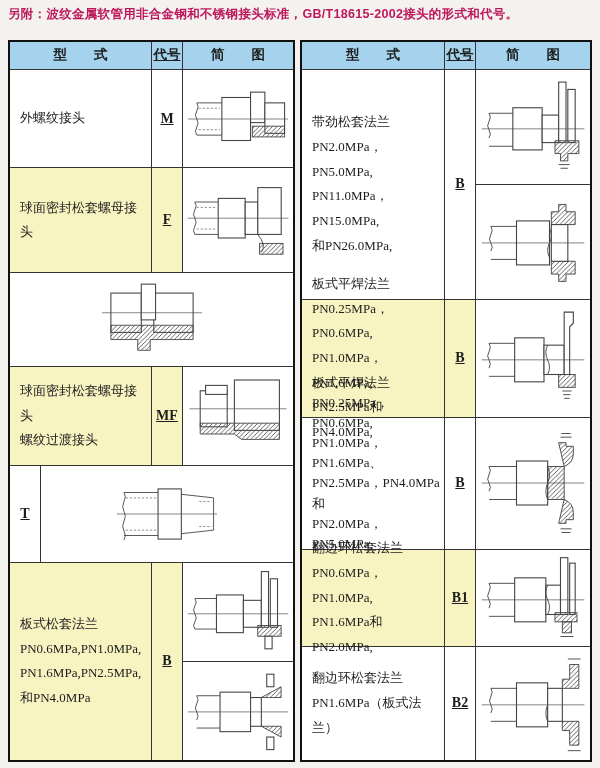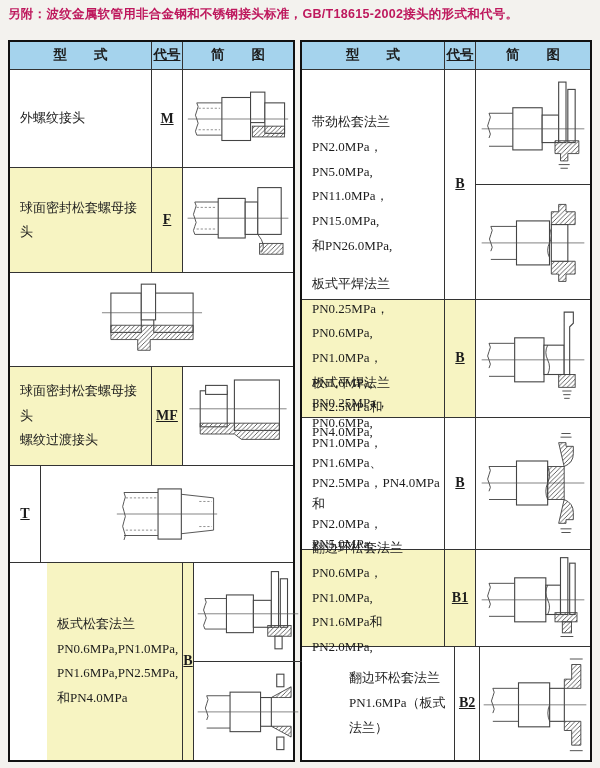--- a/index.html
+++ b/index.html
@@ -22,21 +22,21 @@
   }
   .tbl{
     border:2px solid #111;
     background:#fff;
     display:flex;flex-direction:column;
     box-sizing:border-box;
   }
   .tbl-left{width:287px;}
   .tbl-right{width:292px;}
   .row{display:flex;border-bottom:1px solid #333;box-sizing:border-box;}
-  .row:last-child{border-bottom:none;padding-left:37px;}
+  .row:last-child{border-bottom:none;}
   .hdr{background:#a5d3ed;}
   .cell{
     box-sizing:border-box;
     border-right:1px solid #333;
     display:flex;align-items:center;
     position:relative;
   }
   .cell:last-child{border-right:none;}
   .c-type{width:142px;padding:4px 4px 4px 10px;}
   .c-code{width:31px;justify-content:center;text-decoration:underline;}

